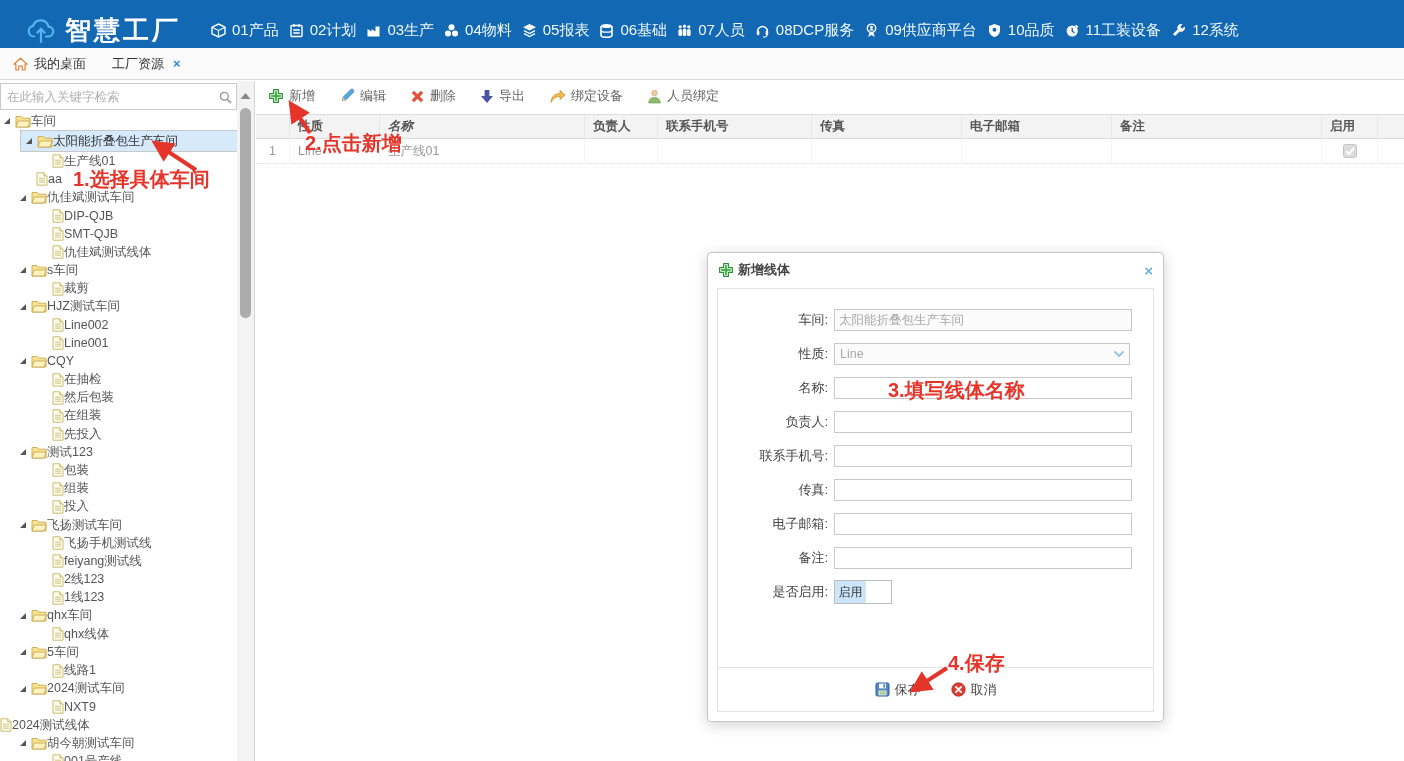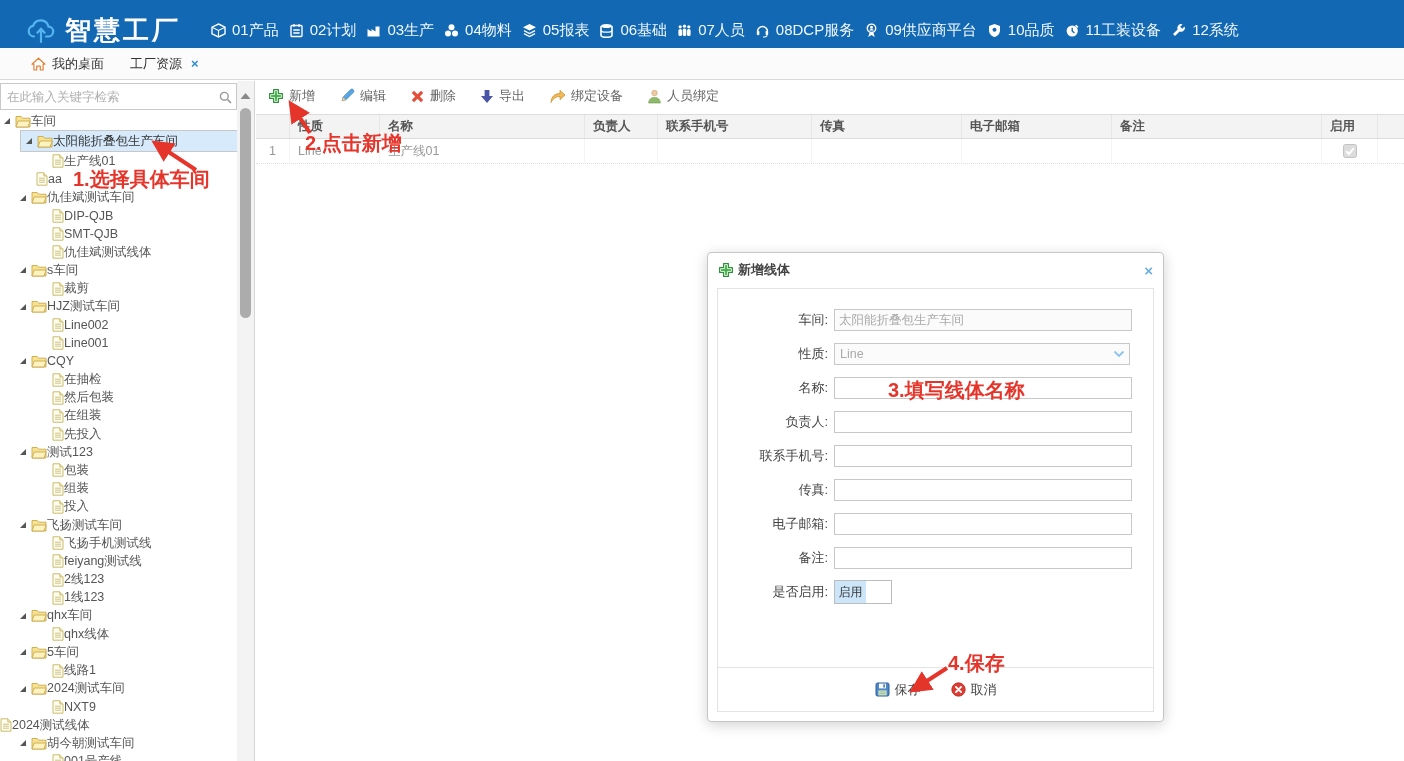--- a/index.html
+++ b/index.html
@@ -8,21 +8,21 @@
   
   .header{position:absolute;left:0;top:0;width:1404px;height:60px;background:#1268b3;
           display:flex;align-items:center;color:#fff;z-index:5}
   .logo{display:flex;align-items:center;margin-left:26px;margin-right:30px}
   .logo-text{font-size:26px;font-weight:bold;letter-spacing:3px;margin-left:9px;color:#fff}
   .nav{display:flex;align-items:center;gap:10px}
   .nav-item{display:flex;align-items:center;gap:6px;font-size:15px;cursor:pointer;color:#f2f8fd;white-space:nowrap}
   .nav-ic{display:flex;align-items:center}
   
   .tabbar{position:absolute;left:0;top:48px;width:1404px;height:32px;background:#fbfbfb;
-          border-bottom:1px solid #d9d9d9;display:flex;align-items:center;padding-left:18px;box-sizing:border-box;z-index:5}
+          border-bottom:1px solid #d9d9d9;display:flex;align-items:center;padding-left:0;box-sizing:border-box;z-index:5}
   .tab{display:flex;align-items:center;gap:6px;font-size:13px;color:#333;padding:0 13px;height:100%;cursor:pointer}
   .tab .tab-x{color:#2d8cd0;font-weight:bold;font-size:13px;margin-left:3px}
   
   .tree-panel{position:absolute;left:0;top:81px;width:255px;bottom:0;background:#fff;
               border-right:1px solid #d5d5d5;box-sizing:border-box;z-index:4}
   .search-wrap{position:absolute;left:0;top:2px;width:237px;height:27px}
   .search-wrap input{width:100%;height:100%;box-sizing:border-box;border:1px solid #c9c9c9;
                      font-size:12.5px;color:#737373;padding:0 14px 0 6px;outline:none;
                      font-family:"Liberation Sans","DejaVu Sans",sans-serif}
   .search-wrap input::placeholder{color:#b0b0b0}
@@ -655,21 +655,21 @@
         <span>人员绑定</span>
       </div>
     </div>
   <div class="thead" id="thead">
       <div class="th" style="width: 34px; flex: 0 0 34px;">
         <span></span>
       </div>
       <div class="th" style="width: 90px; flex: 0 0 90px;">
         <span>性质</span>
       </div>
-      <div class="th" style="width: 205px; flex: 0 0 205px;">
+      <div class="th" style="width: 205px; flex: 0 0 205px; font-style: italic;">
         <span>名称</span>
       </div>
       <div class="th" style="width: 73px; flex: 0 0 73px;">
         <span>负责人</span>
       </div>
       <div class="th" style="width: 154px; flex: 0 0 154px;">
         <span>联系手机号</span>
       </div>
       <div class="th" style="width: 150px; flex: 0 0 150px;">
         <span>传真</span>

